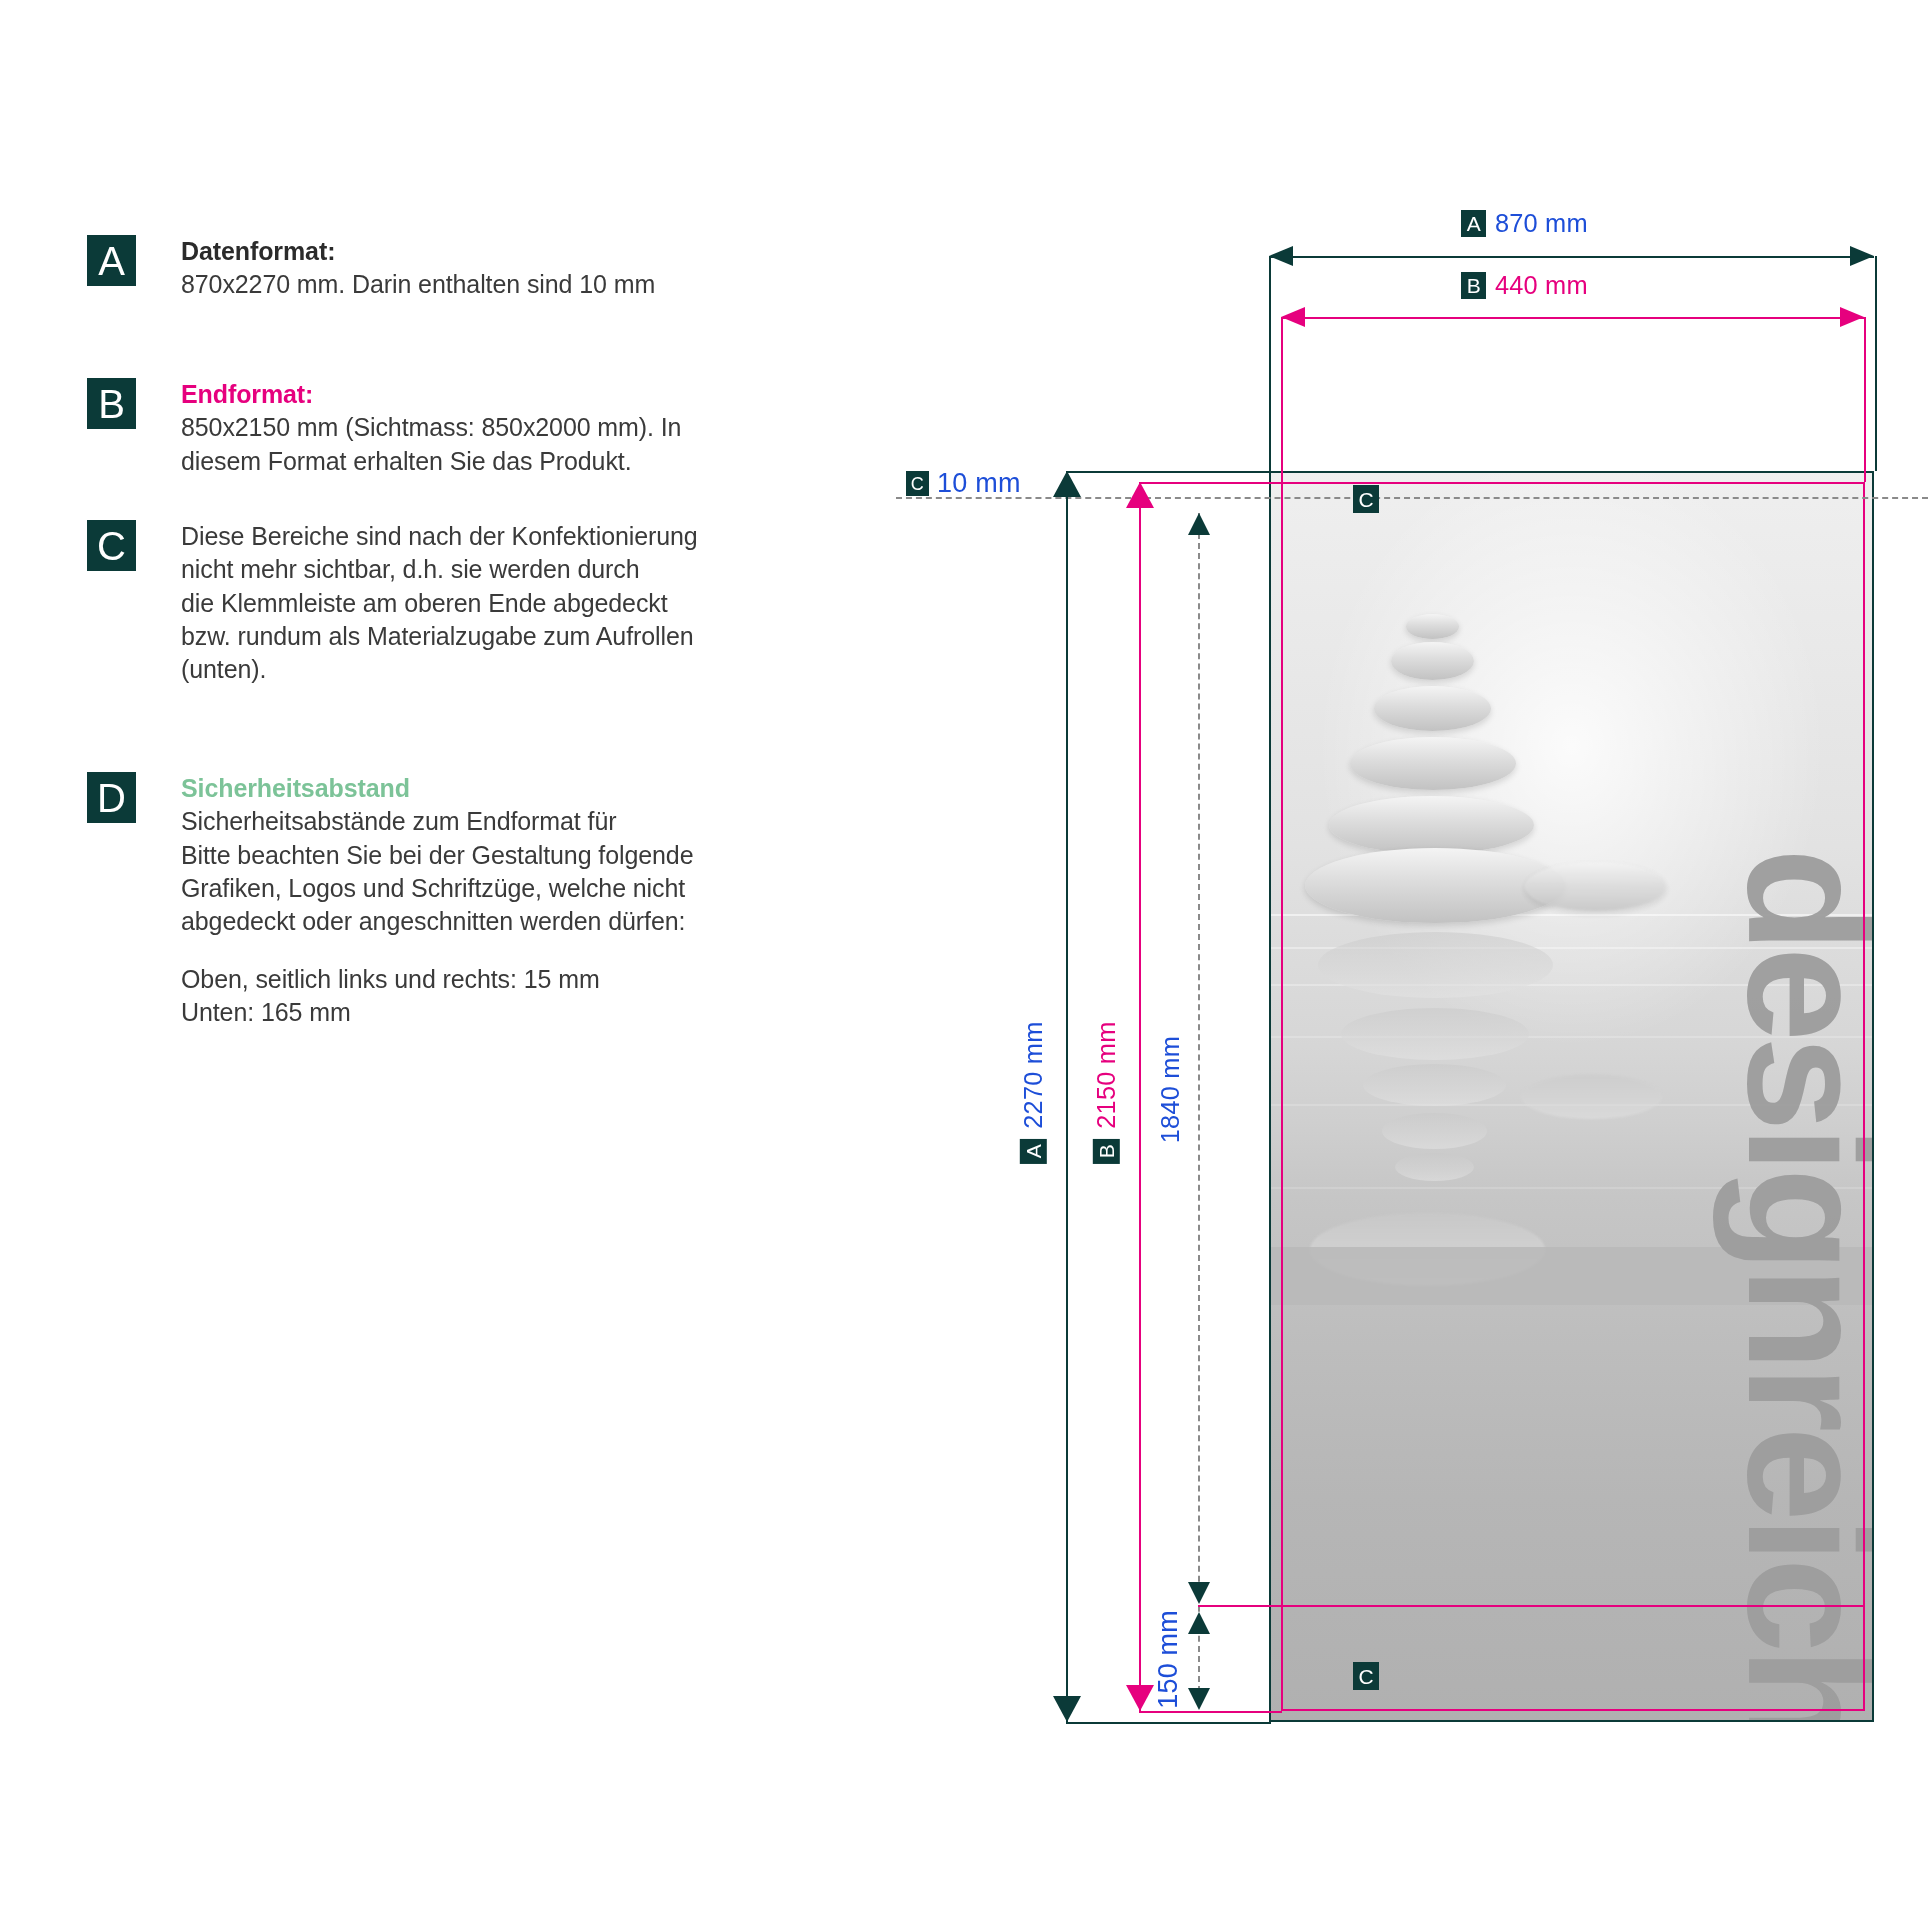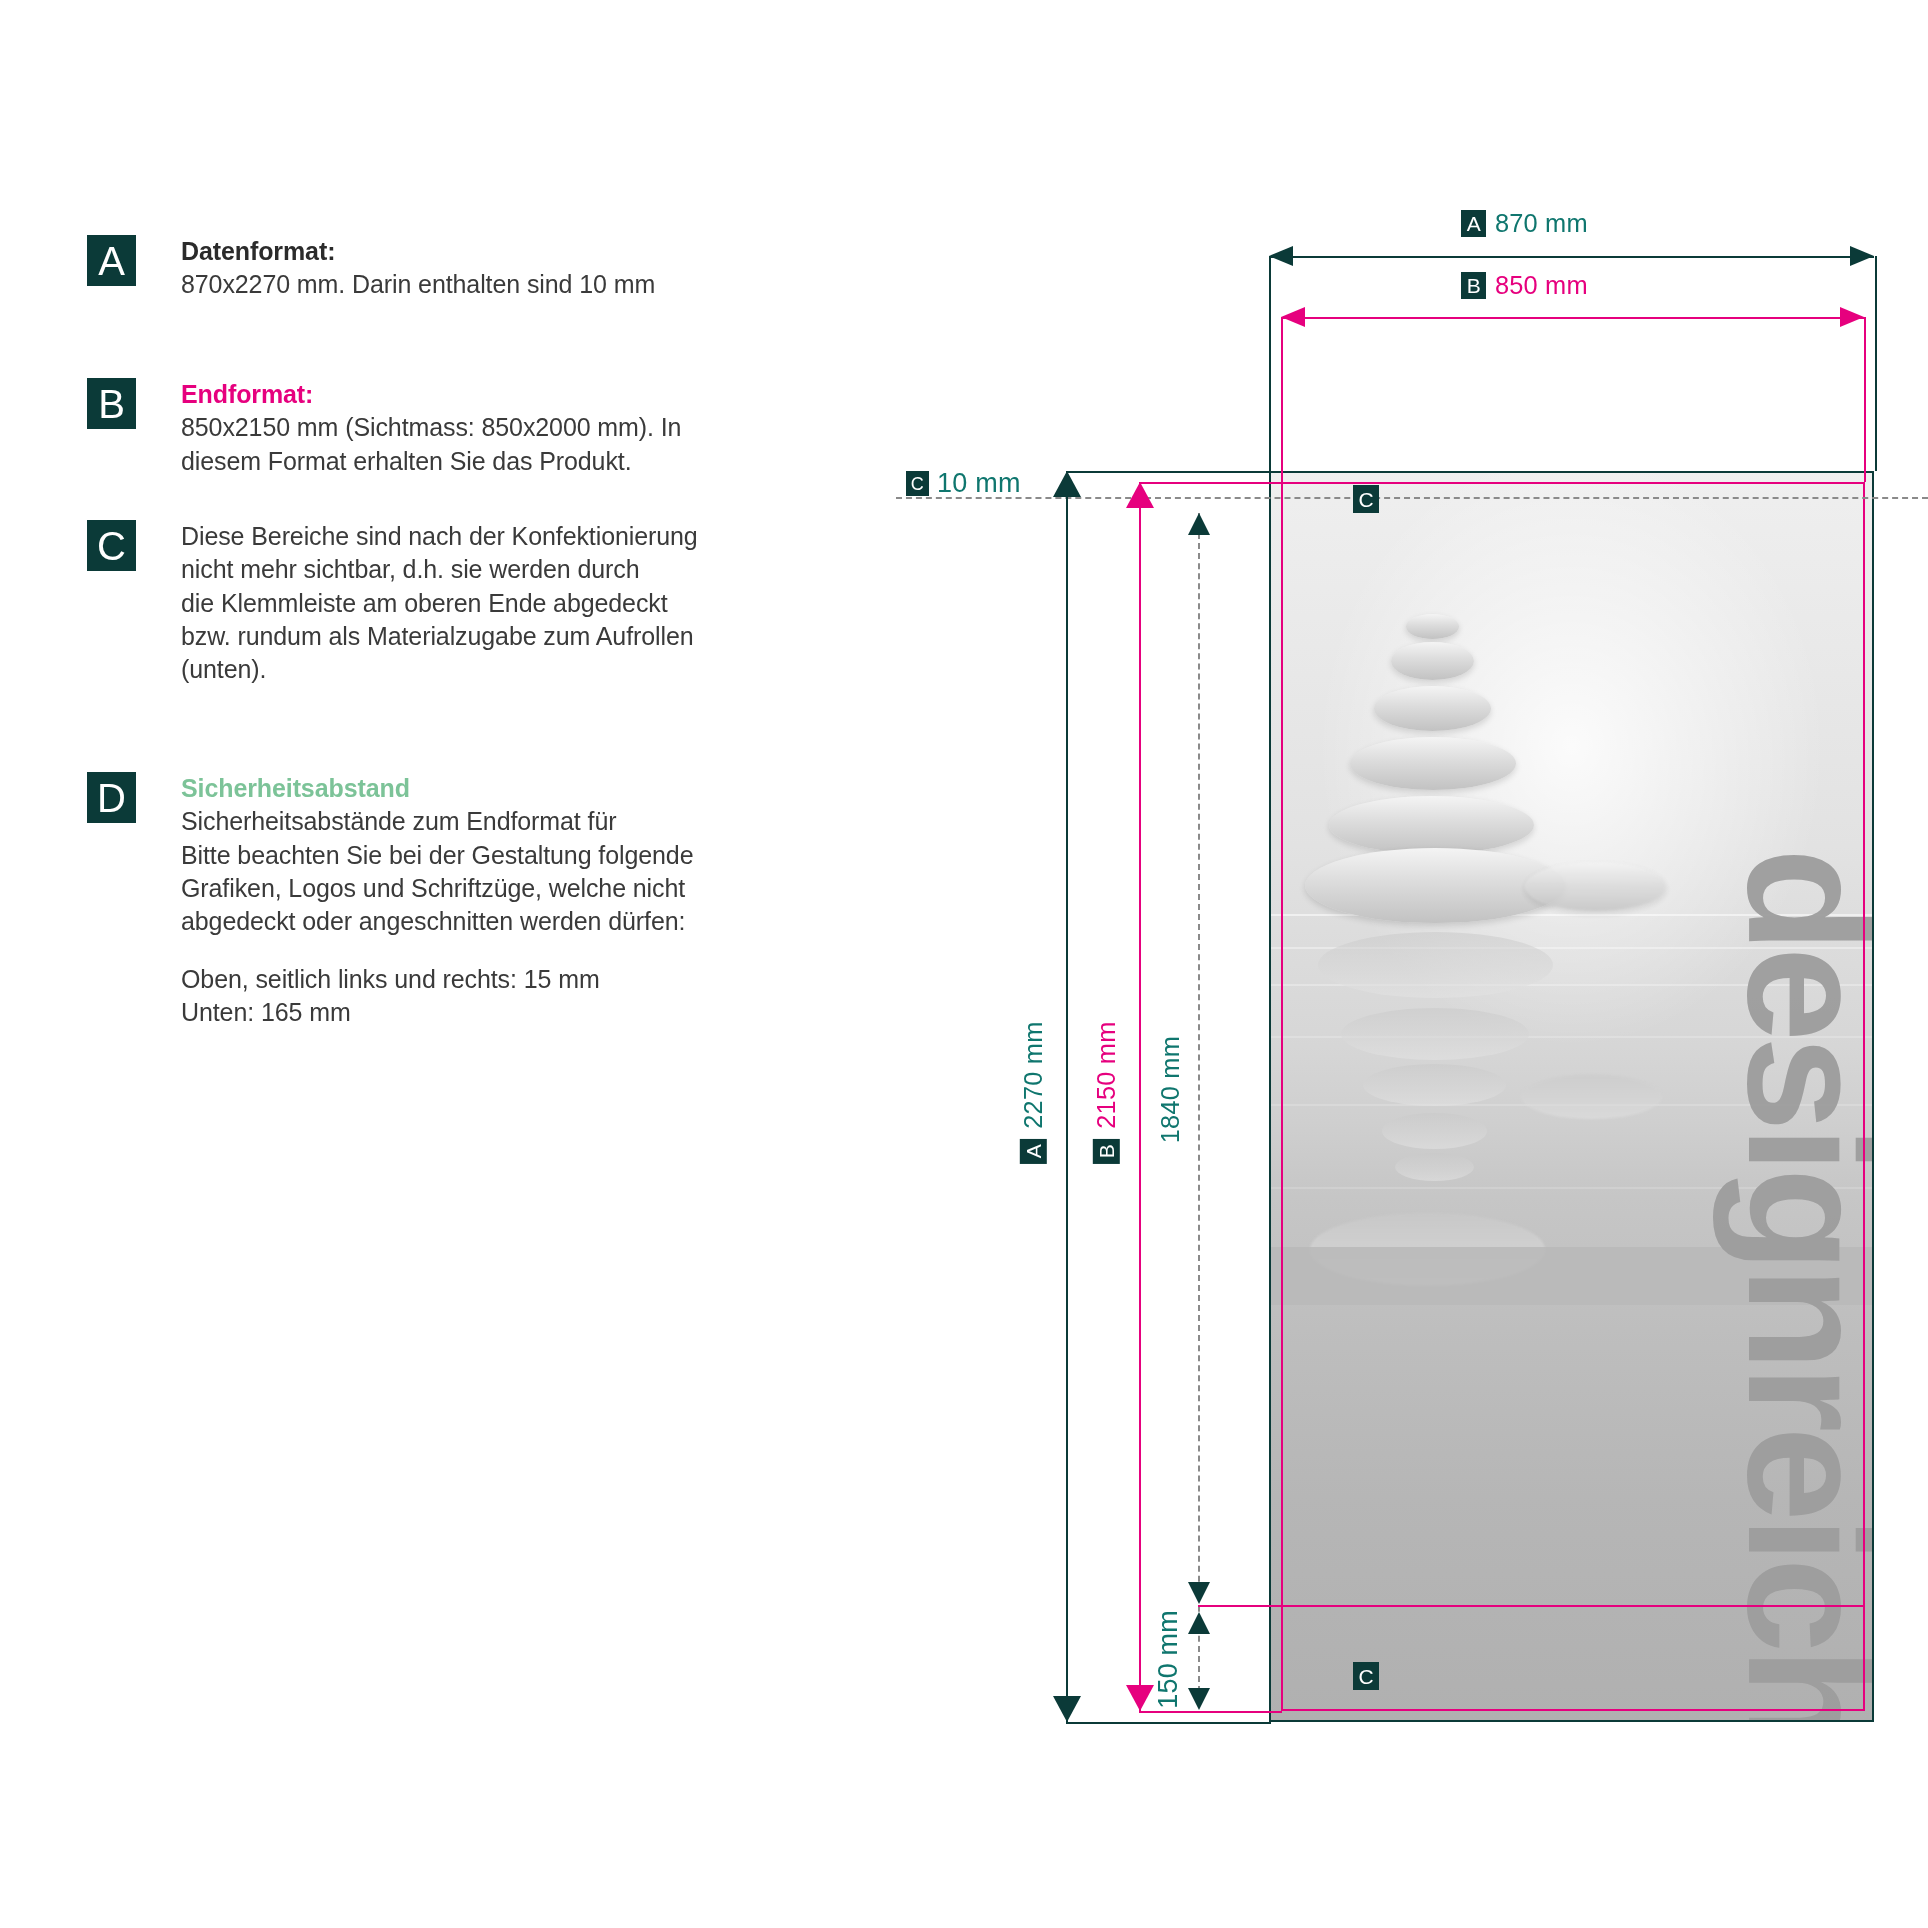--- a/index.html
+++ b/index.html
@@ -150,21 +150,21 @@
     background:#0b3a38;color:#fff;
     font-size:21px;line-height:1;
     width:25.4px;height:27px;
     display:inline-flex;align-items:center;justify-content:center;
     font-weight:400;
     vertical-align:middle;
   }
   .chip.sm{width:22.6px;height:24.5px;font-size:18px;}
   .dim-label{position:absolute;white-space:nowrap;display:flex;align-items:center;gap:8.5px;}
   .dim-label .val{font-size:25.4px;letter-spacing:0.2px;}
-  .dim-label .val.dark{color:#0f766e;}
+  .dim-label .val.dark{color:#1d4ed8;}
   .dim-label .val.pink{color:#e6007e;}
   .dim-label .val.sm{font-size:27px;}
 
   .dim-label.vert{
     writing-mode:vertical-rl;
     transform:rotate(180deg);
     transform-origin:center;
     display:flex;flex-direction:row;align-items:center;gap:8.5px;
   }
   .dim-label.vert .chip{writing-mode:horizontal-tb;transform:rotate(90deg);}
@@ -281,21 +281,21 @@
     <div class="dim-label" style="left:1461px;top:209px;">
       <span class="chip">A</span>
       <span class="val dark">870 mm</span>
     </div>
 
     <div class="dimline-h dl-pink" style="left:1281px;top:317px;width:584px;"></div>
     <div class="arrow ar-left-pink" style="left:1281px;top:307px;"></div>
     <div class="arrow ar-right-pink" style="left:1840px;top:307px;"></div>
     <div class="dim-label" style="left:1461px;top:271px;">
       <span class="chip">B</span>
-      <span class="val pink">850 mm</span>
+      <span class="val pink">440 mm</span>
     </div>
 
     <div class="dash-h" style="left:896px;top:497px;width:1032px;"></div>
 
     <div class="arrow ar-up-dark" style="left:1053px;top:471px;"></div>
     <div class="dimline-v dl-dark-v" style="left:1066px;top:471px;height:43px;"></div>
     <div class="dimline-h dl-dark" style="left:1066px;top:471px;width:205px;"></div>
 
     <div class="arrow ar-up-pink" style="left:1126px;top:482px;"></div>
     <div class="dimline-v dl-pink-v" style="left:1139px;top:482px;height:32px;"></div>

